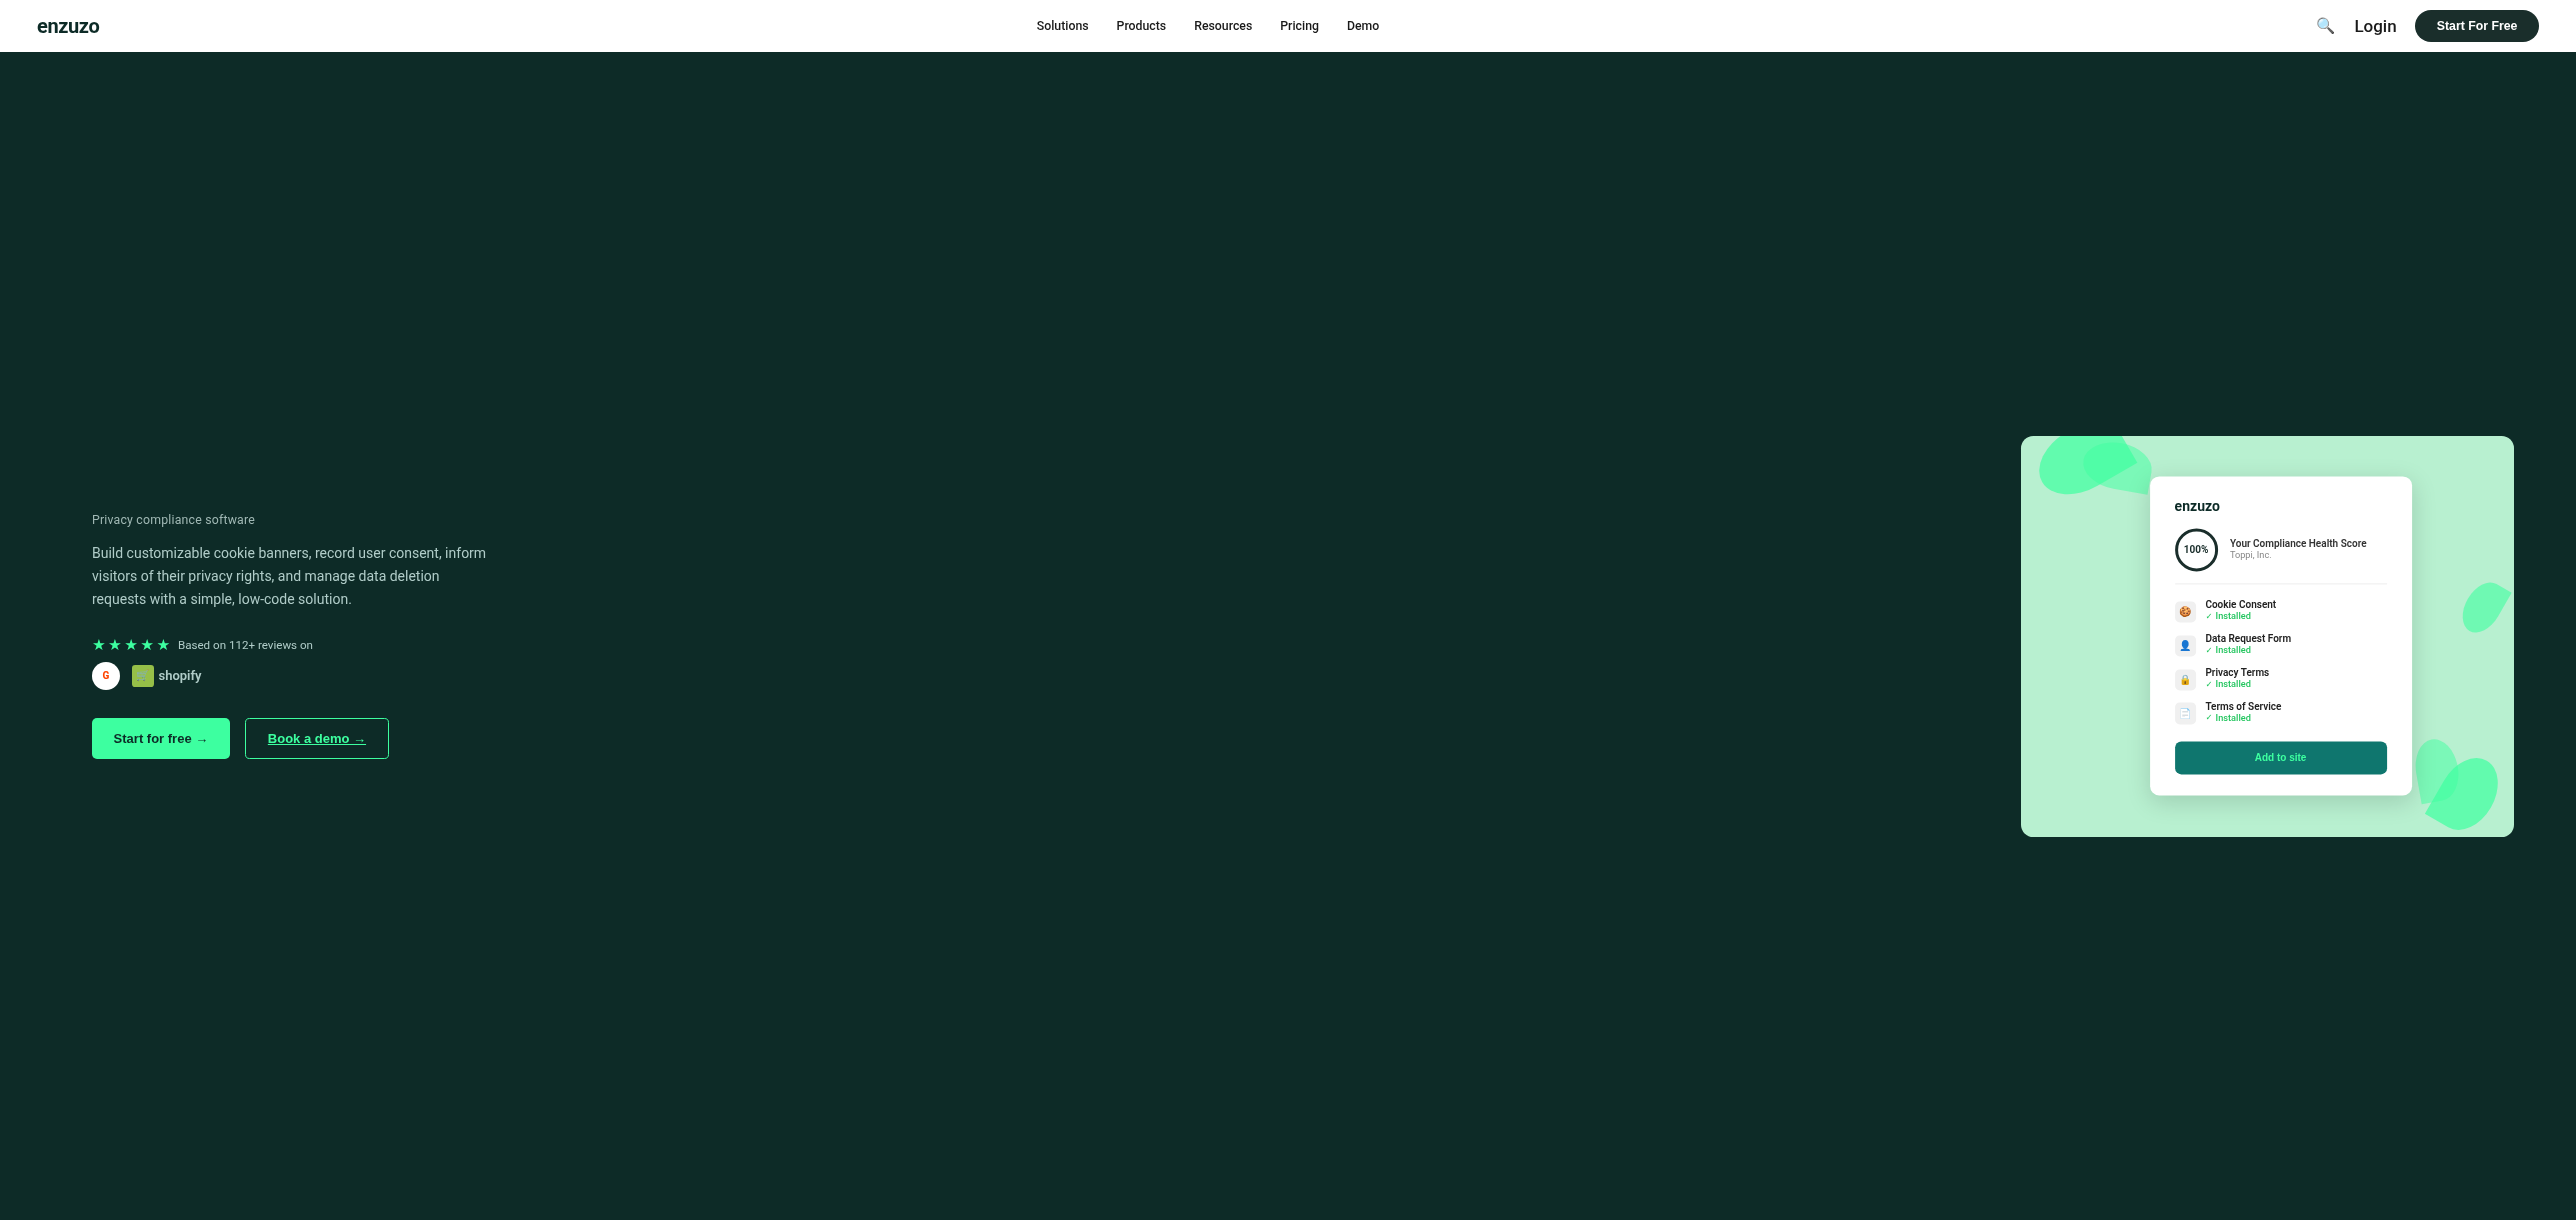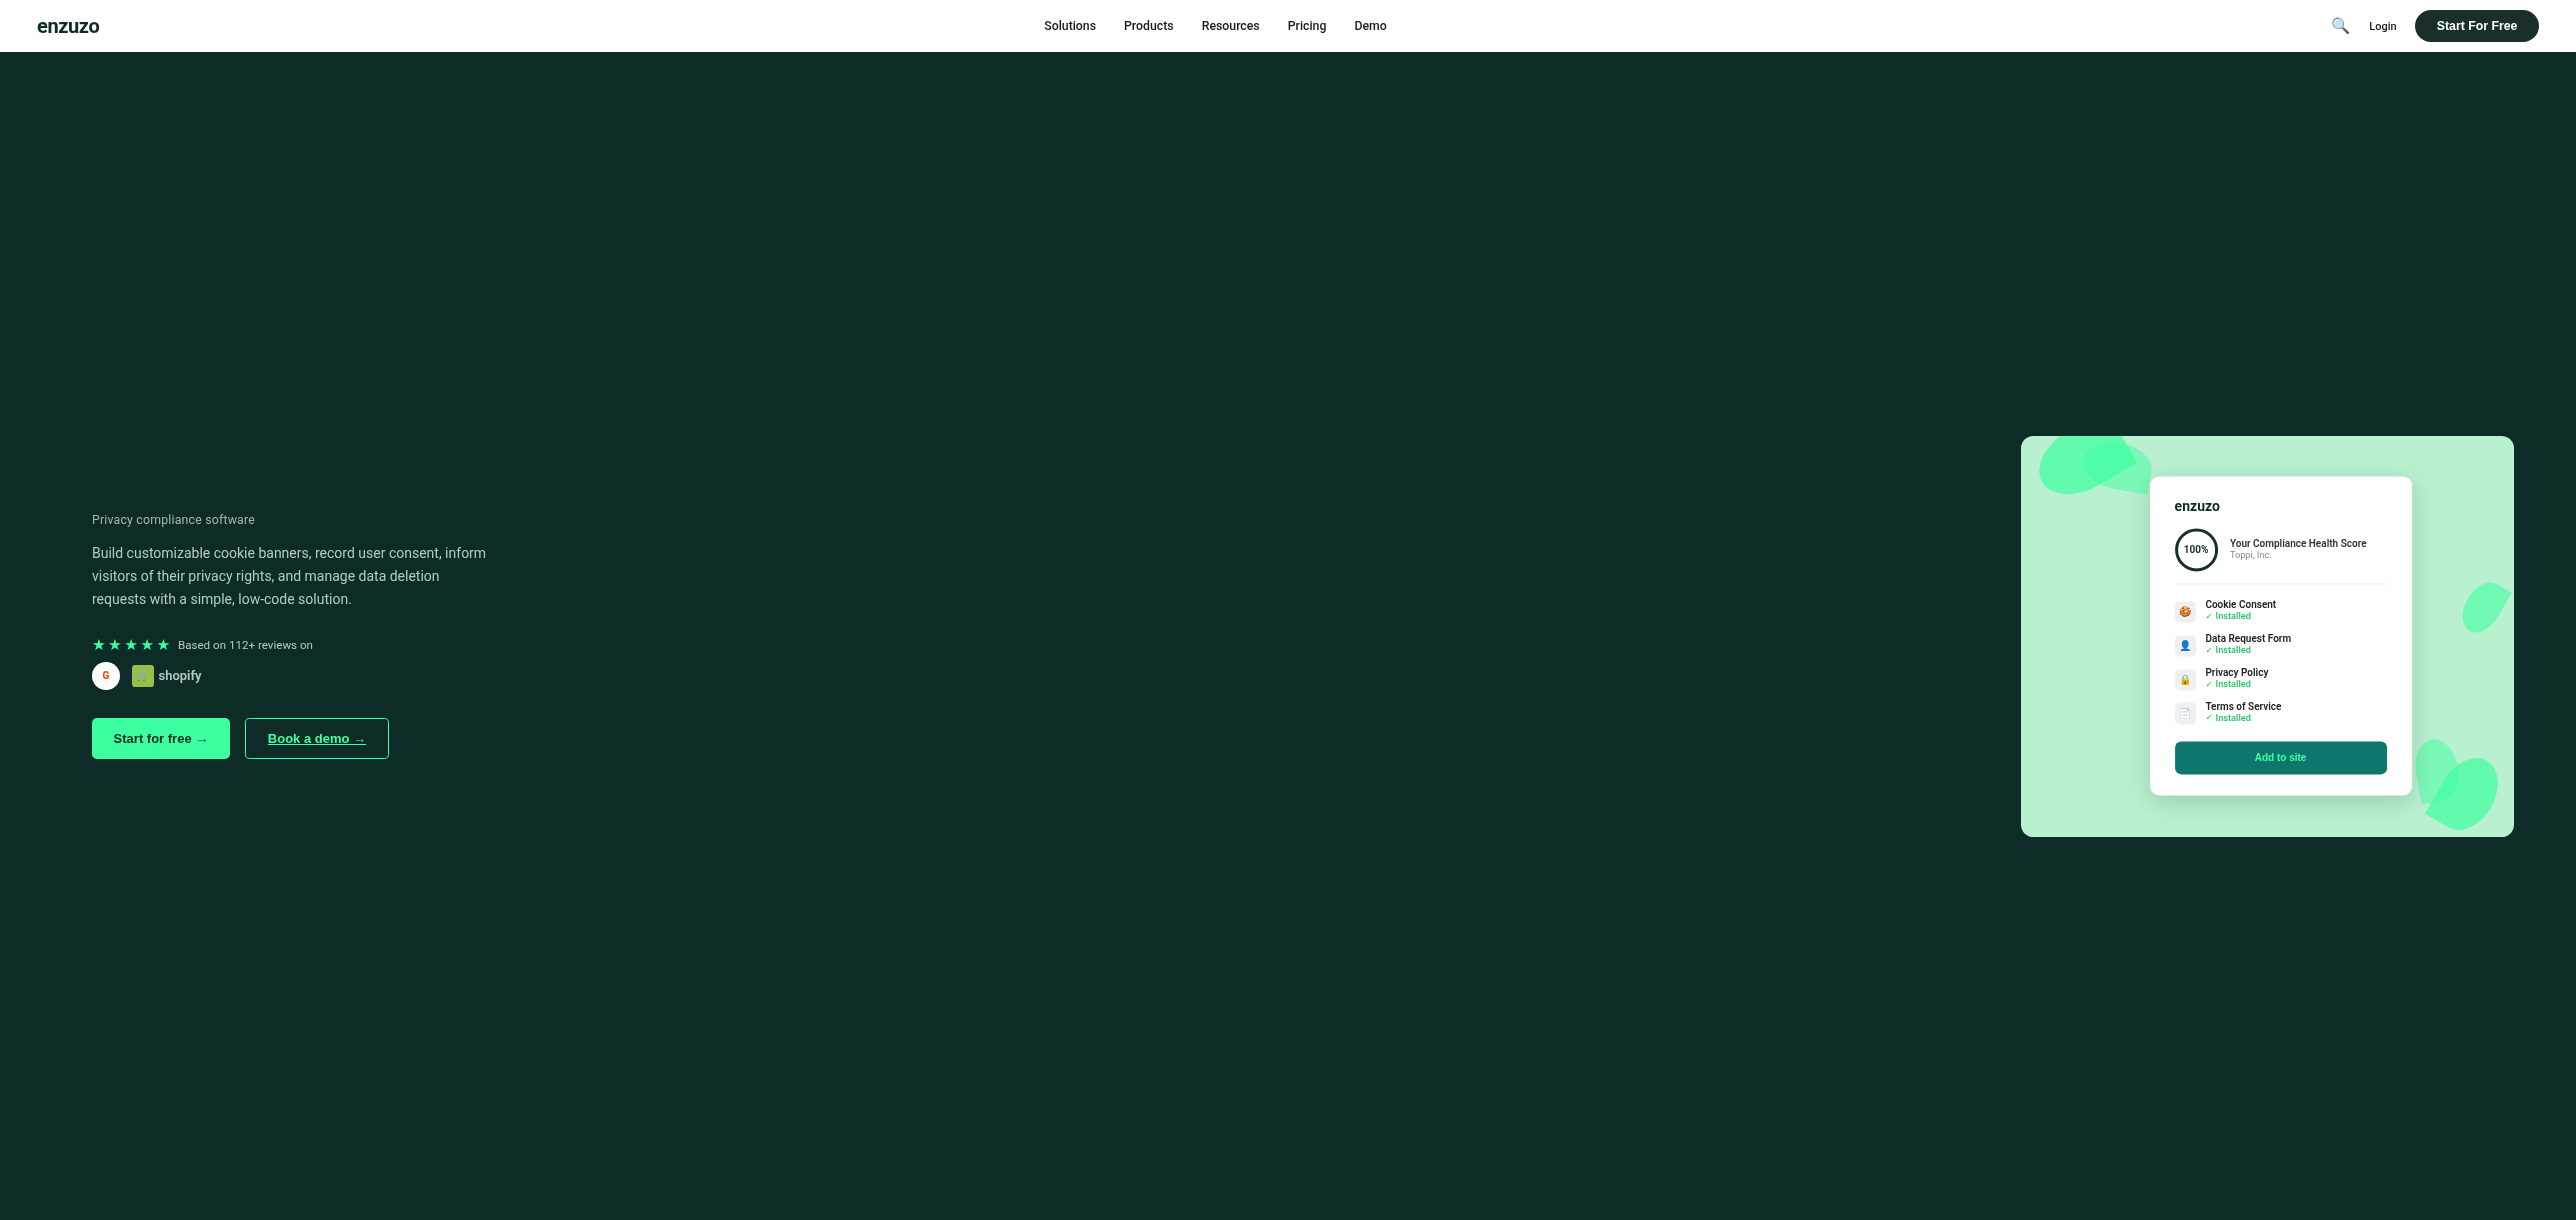--- a/index.html
+++ b/index.html
@@ -40,21 +40,21 @@
       display: flex;
       align-items: center;
       gap: 18.5px;
     }
     .nav-search {
       font-size: 15.4px;
       color: #333;
       cursor: pointer;
     }
     .nav-login {
-      font-size: 11px;
+      font-size: 17px;
       font-weight: 500;
       color: #1a1a1a;
       text-decoration: none;
       cursor: pointer;
     }
     .nav-cta {
       background: #1a2e2b;
       color: #ffffff;
       border: none;
       border-radius: 23px;
@@ -402,21 +402,21 @@
               <span class="check-icon">✓</span>
               <span>Installed</span>
             </div>
           </div>
         </div>
 
         
         <div class="item-row">
           <div class="item-icon">🔒</div>
           <div class="item-content">
-            <div class="item-name">Privacy Policy</div>
+            <div class="item-name">Privacy Terms</div>
             <div class="item-status">
               <span class="check-icon">✓</span>
               <span>Installed</span>
             </div>
           </div>
         </div>
 
         
         <div class="item-row">
           <div class="item-icon">📄</div>

